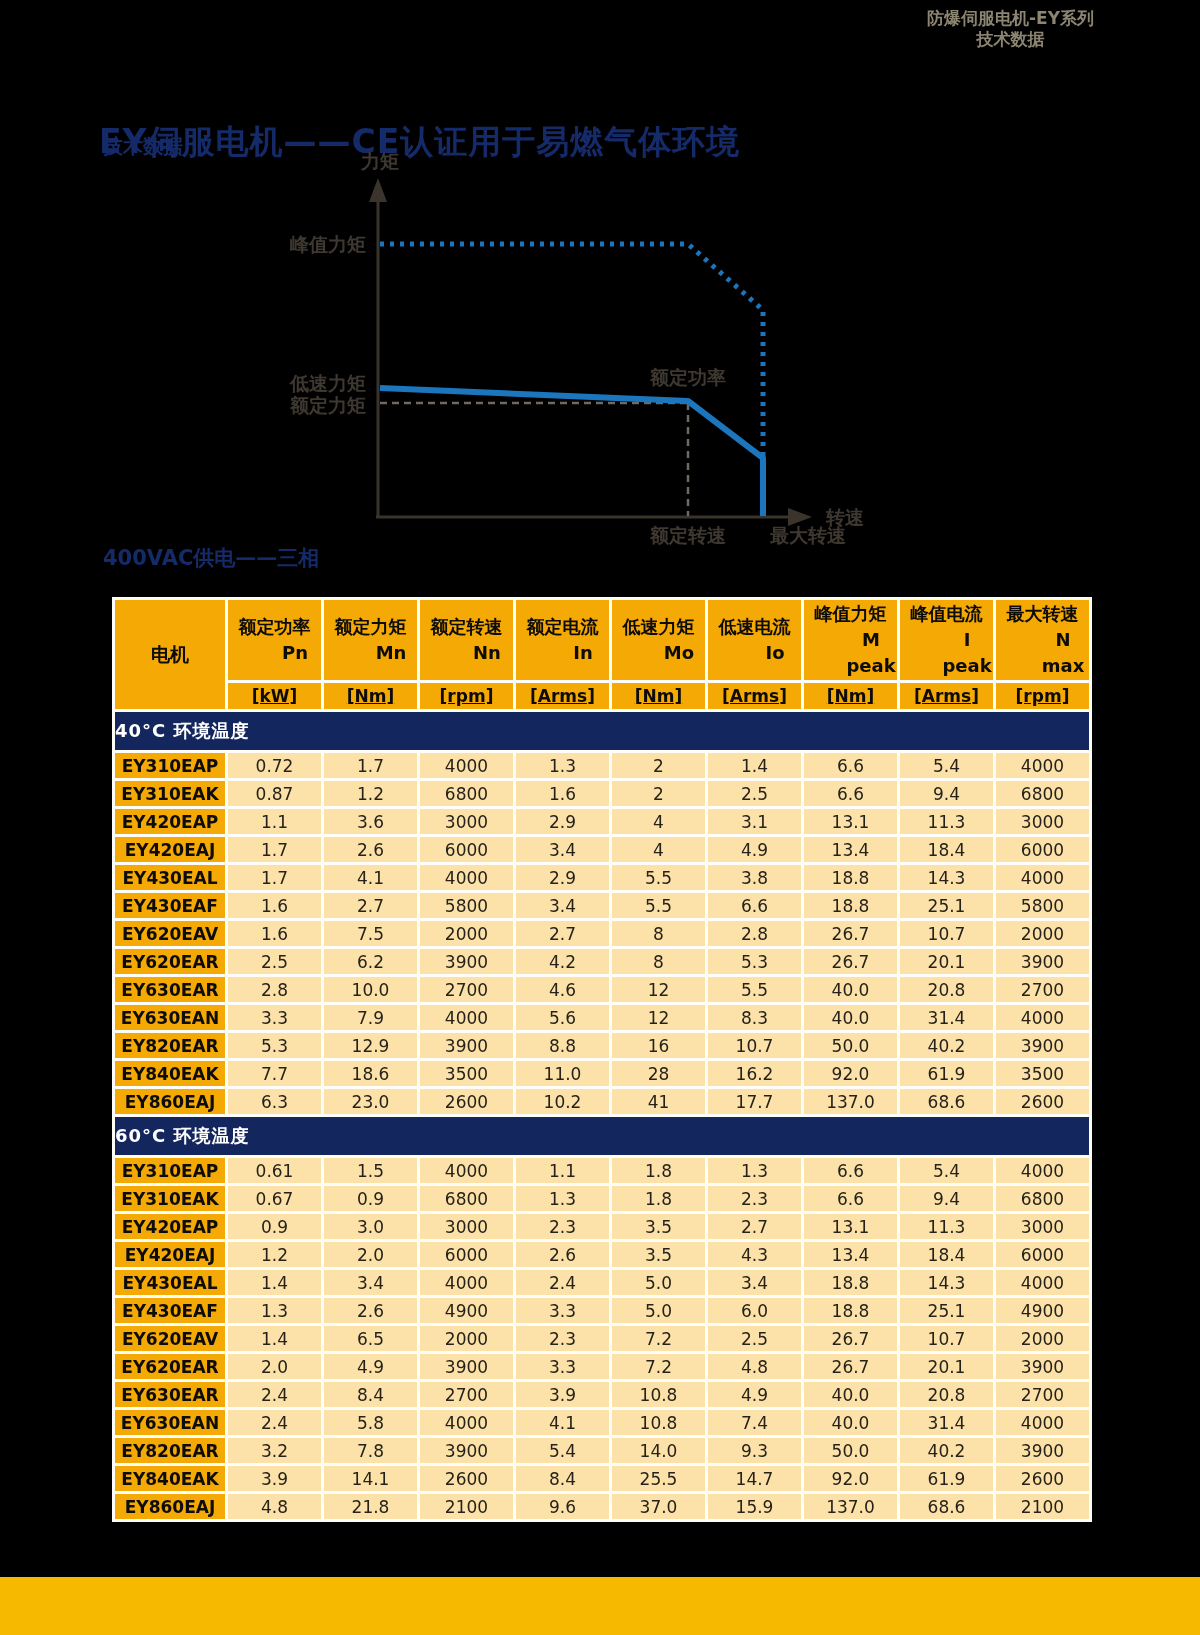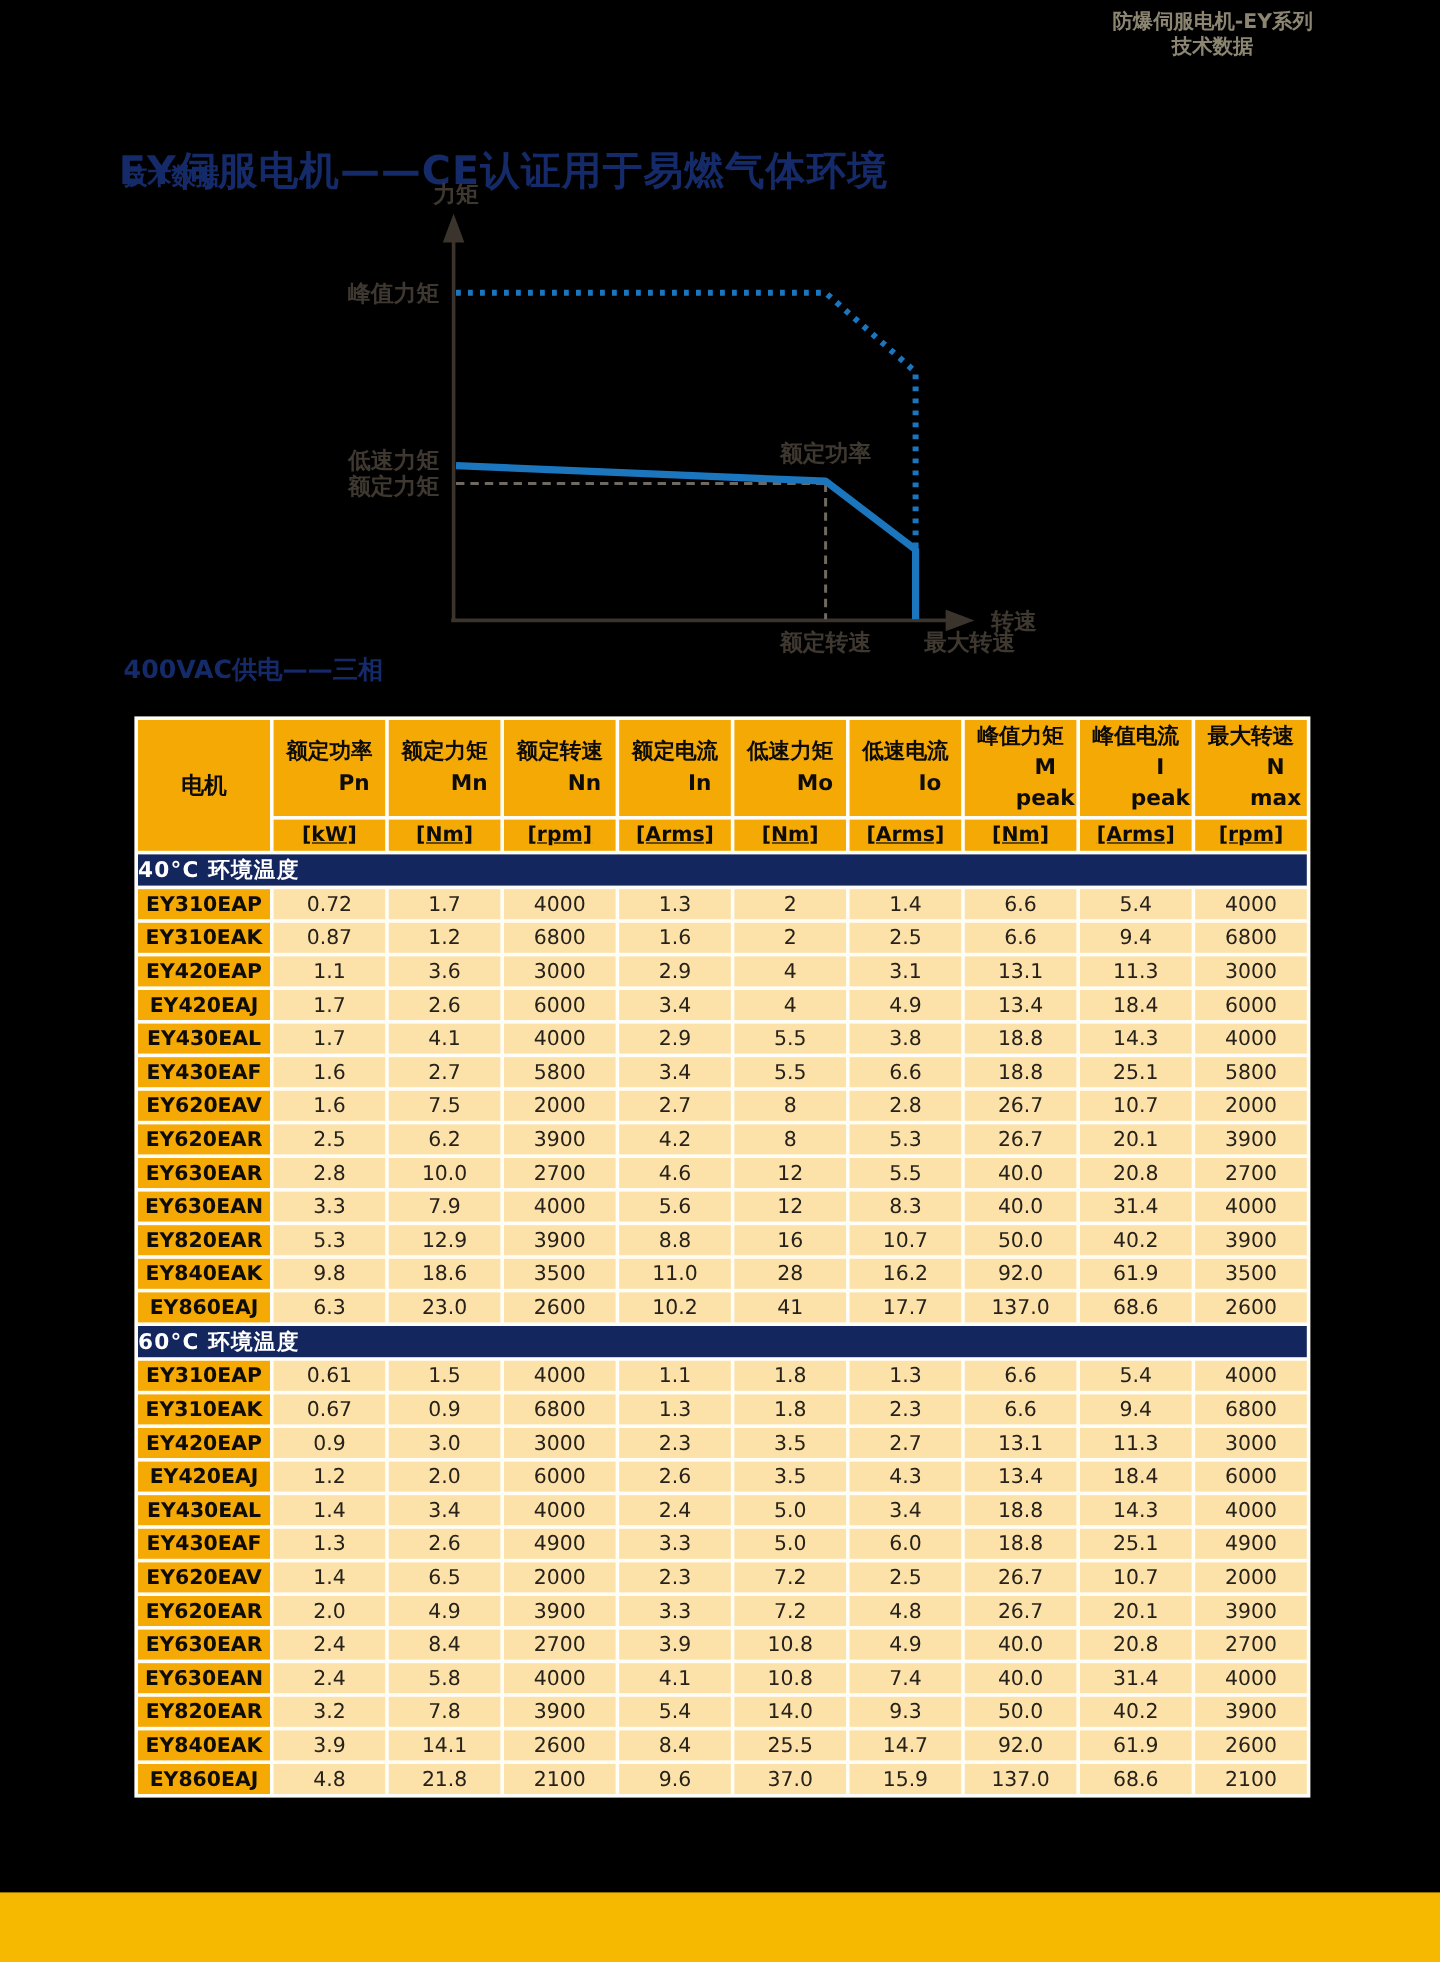--- a/index.html
+++ b/index.html
@@ -38,21 +38,21 @@
   table.spec td,table.spec th{padding:0;overflow:hidden;}
   th.colhead{
     background:#f5a905;color:#0d0c08;font-weight:bold;height:80px;
     font-size:18px;line-height:26px;text-align:center;vertical-align:middle;
   }
   th.colhead .sym{font-size:18px;padding-left:41px;}
   th.motorhead{background:#f5a905;color:#0d0c08;font-weight:bold;font-size:19px;text-align:center;vertical-align:middle;}
   td.unit{background:#f5a905;color:#0d0c08;font-weight:bold;font-size:17px;text-align:center;height:26px;text-decoration:underline;}
   td.section{
     background:#14265e;color:#ffffff;font-weight:bold;font-size:18px;
-    height:26px;text-align:left;padding-left:10px;letter-spacing:1px;
+    height:38px;text-align:left;padding-left:10px;letter-spacing:1px;
   }
   td.motor{
     background:#f5a905;color:#0d0c08;font-weight:bold;font-size:17px;
     text-align:center;height:25px;
   }
   td.val{
     background:#fce2a8;color:#26221b;font-size:17px;text-align:center;height:25px;
   }
   .bottom-bar{
     position:absolute;left:0;top:1577px;width:1200px;height:58px;background:#f7b800;
@@ -287,21 +287,21 @@
           <td class="val">3900</td>
           <td class="val">8.8</td>
           <td class="val">16</td>
           <td class="val">10.7</td>
           <td class="val">50.0</td>
           <td class="val">40.2</td>
           <td class="val">3900</td>
         </tr>
         <tr>
           <td class="motor">EY840EAK</td>
-          <td class="val">9.8</td>
+          <td class="val">7.7</td>
           <td class="val">18.6</td>
           <td class="val">3500</td>
           <td class="val">11.0</td>
           <td class="val">28</td>
           <td class="val">16.2</td>
           <td class="val">92.0</td>
           <td class="val">61.9</td>
           <td class="val">3500</td>
         </tr>
         <tr>

